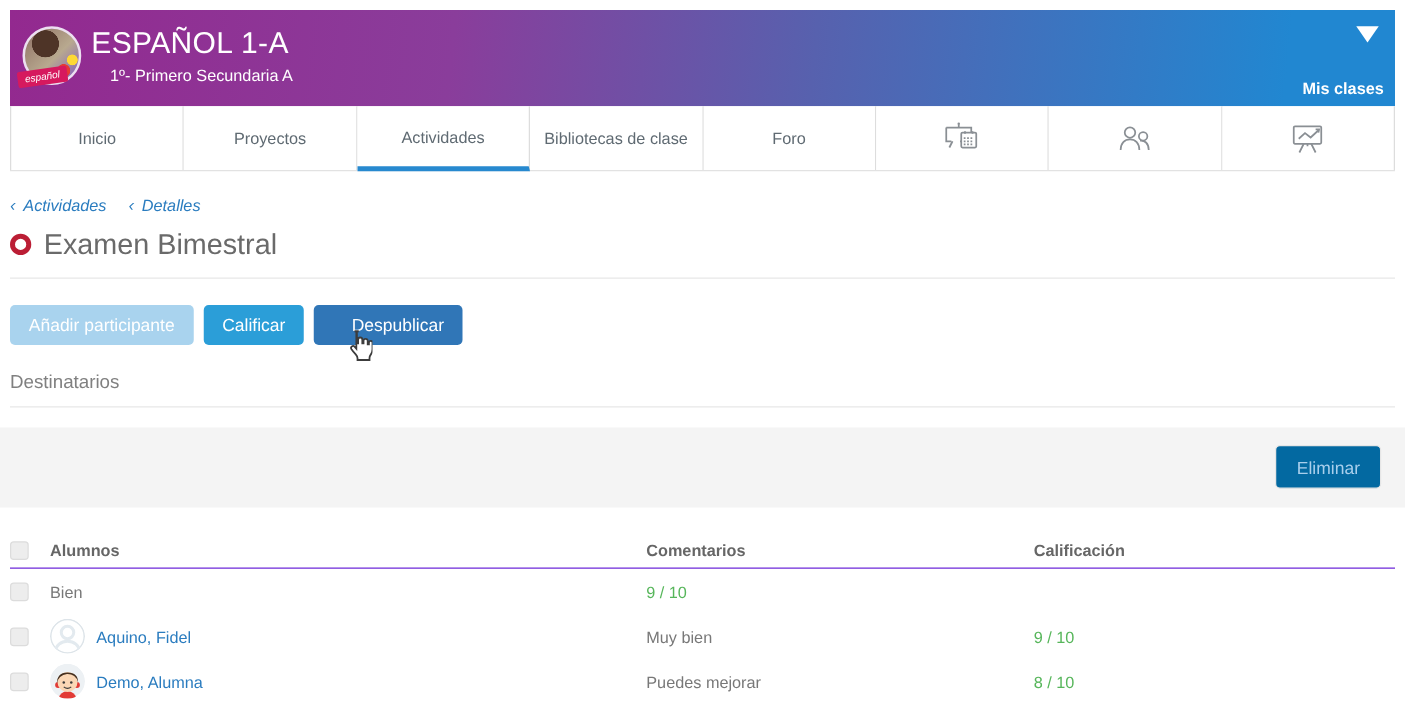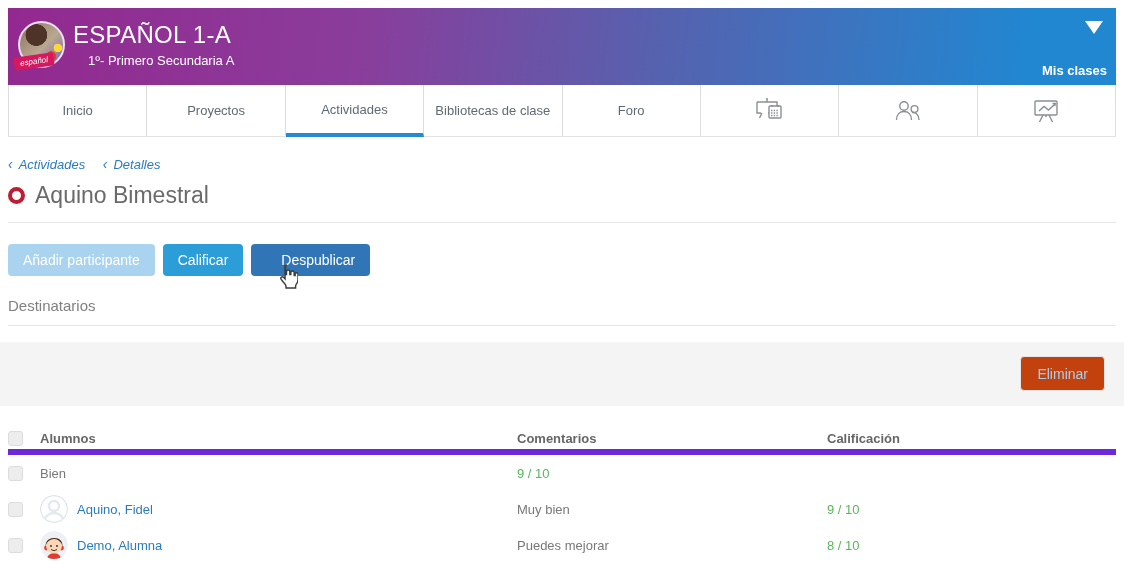--- a/index.html
+++ b/index.html
@@ -71,28 +71,28 @@
   .cursor-hand { position:absolute; left:275px; top:107px; pointer-events:none; }
 
   .section-label { margin-top:21px; font-size:15px; color:#808080; }
   .hr2 { border-top:1px solid #e7e7e7; margin-top:11px; }
 
   .selection-bar {
     margin:16px -8px 0; height:64px; background:#f4f4f4; position:relative;
   }
   .btn-delete {
     position:absolute; right:19px; top:14px; height:35px; padding:0 16px;
-    background:#c2410c; border:1px solid #e6e6e6; border-radius:4px;
+    background:#0369a1; border:1px solid #e6e6e6; border-radius:4px;
     color:#a9cfec; font-size:14px; font-family:inherit; cursor:pointer;
   }
 
   
   .table { margin-top:21px; }
   .trow { display:grid; grid-template-columns:32px 477px 310px 1fr; align-items:center; }
-  .thead { height:28px; border-bottom:6px solid #6d28d9; }
+  .thead { height:28px; border-bottom:1px solid #6d28d9; }
   .thead .col { font-size:13px; font-weight:bold; color:#666; }
   .tbody-row { height:36px; }
   .checkbox {
     width:15px; height:15px; background:#ededed; border:1px solid #dcdcdc; border-radius:3px; cursor:pointer;
   }
   .student-cell { display:flex; align-items:center; gap:9px; }
   .avatar-28 { width:28px; height:28px; border-radius:50%; overflow:hidden; flex:0 0 auto; }
   .student-link { color:#2a7cbf; font-size:13px; cursor:pointer; text-decoration:none; }
   .comment-cell { color:#787878; font-size:13px; }
   .grade-cell { color:#57b65b; font-size:13px; }
@@ -169,21 +169,21 @@
 
   <div class="content">
 
     <div class="breadcrumb">
       <span class="crumb"><span class="sep">‹</span><span>Actividades</span></span>
       <span class="crumb"><span class="sep">‹</span><span>Detalles</span></span>
     </div>
 
     <div class="title-row">
       <span class="title-ring"></span>
-      <span class="page-title">Aquino Bimestral</span>
+      <span class="page-title">Examen Bimestral</span>
     </div>
 
     <div class="hr"></div>
 
     <div class="actions">
       <button class="btn btn-add">Añadir participante</button>
       <button class="btn btn-grade">Calificar</button>
       <button class="btn btn-unpublish">Despublicar</button>
     </div>
 

